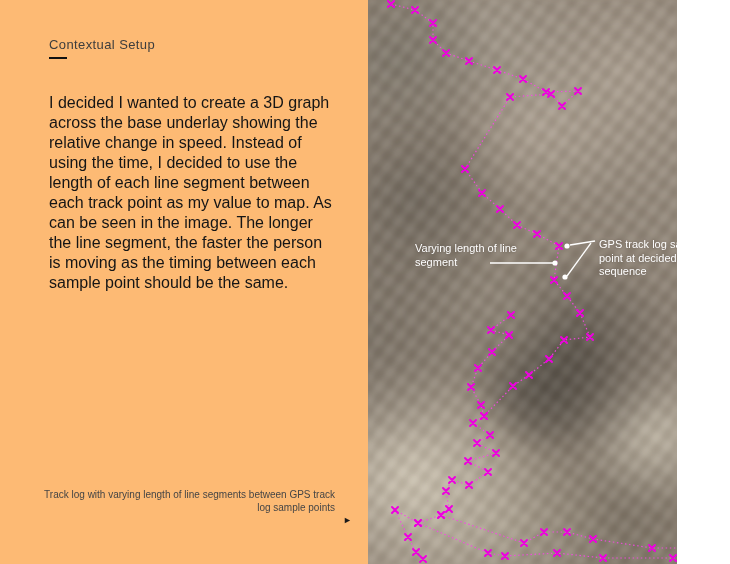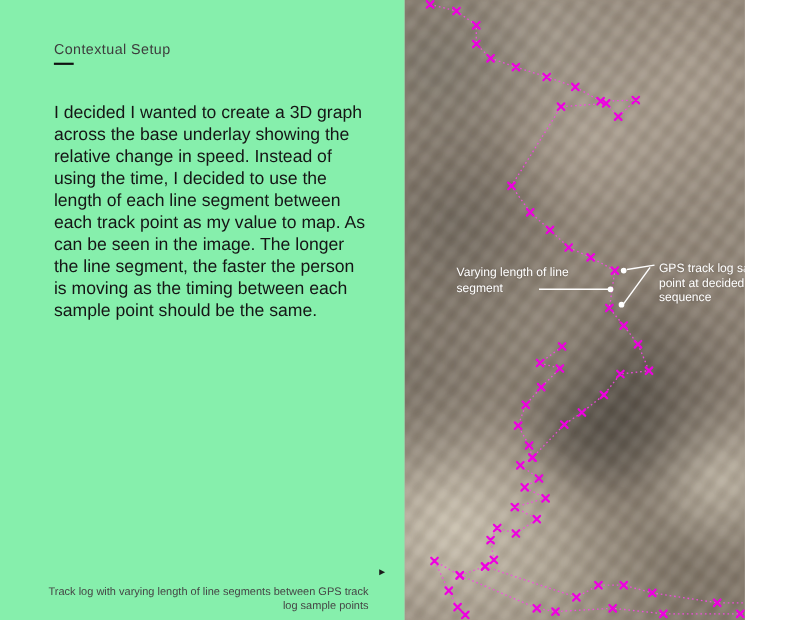--- a/index.html
+++ b/index.html
@@ -1,32 +1,32 @@
 <!DOCTYPE html>
 <html><head>
 <meta charset="utf-8">
 <style>
   html,body{margin:0;padding:0;background:#ffffff;}
   .page{
     position:relative;width:730px;height:564px;background:#ffffff;overflow:hidden;
     font-family:"Liberation Sans",sans-serif;
   }
   
-  .left-panel{position:absolute;left:0;top:0;width:368px;height:564px;background:#86efac;}
+  .left-panel{position:absolute;left:0;top:0;width:368px;height:564px;background:#fdba74;}
   .page-title{
     position:absolute;left:49px;top:37px;font-size:13px;color:#3d3d3d;
     letter-spacing:.4px;font-weight:400;
   }
   .title-underline{position:absolute;left:49px;top:57px;width:18px;height:2px;background:#111;}
   .body-paragraph{
     position:absolute;left:49px;top:93px;width:288px;
     font-size:16px;line-height:20px;color:#151515;
   }
   .caption-block{
-    position:absolute;left:35px;top:532px;width:300px;
+    position:absolute;left:35px;top:488px;width:300px;
     font-size:10px;line-height:13px;color:#454545;text-align:right;
   }
   .caption-arrow{
     position:absolute;left:343px;top:514px;font-size:9px;color:#1a1a1a;line-height:13px;
   }
   
   .photo-panel{position:absolute;left:368px;top:0;width:309px;height:564px;overflow:hidden;background:#8d8173;}
   .photo-bg{
     position:absolute;inset:-28px;filter:blur(10px);
     background-color:#8d8173;

